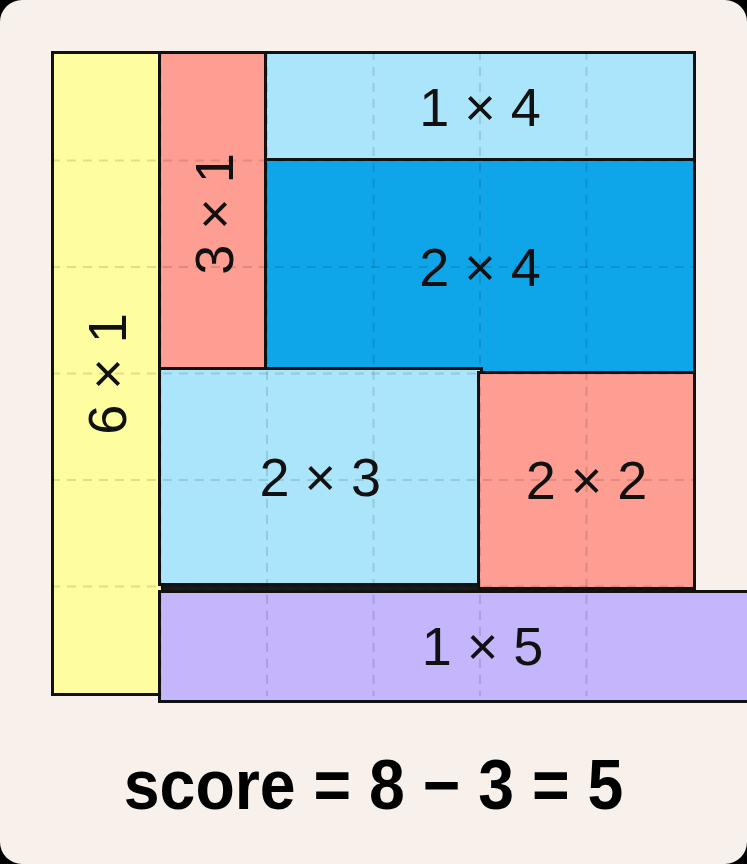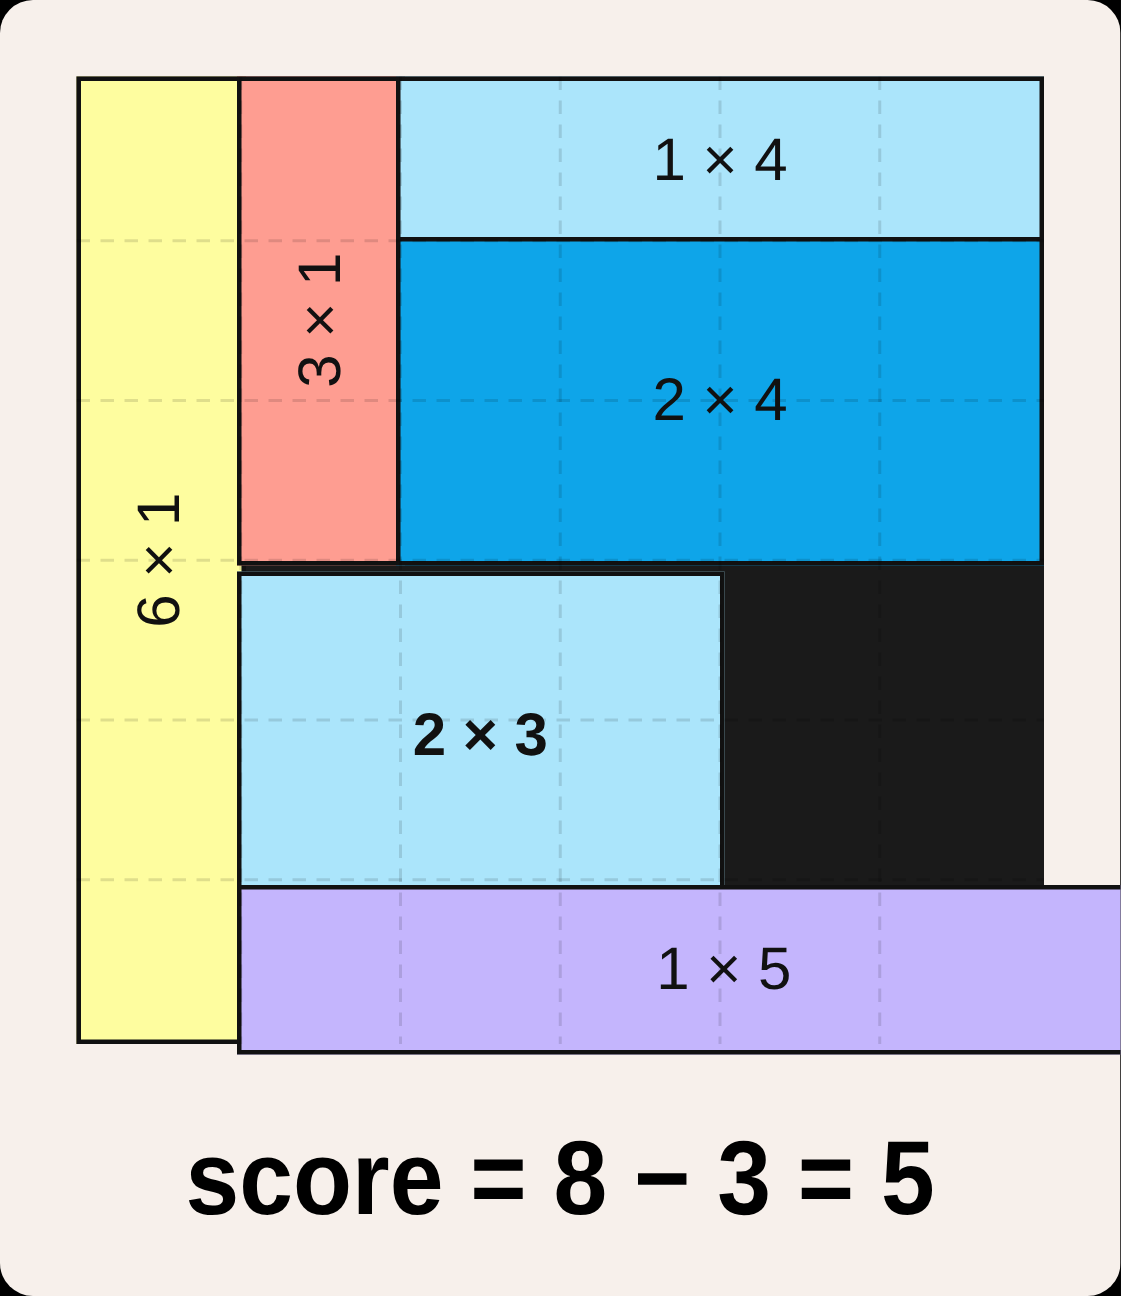--- a/index.html
+++ b/index.html
@@ -10,21 +10,21 @@
   }
   .board {
     position: absolute; left: 51px; top: 51px; width: 645px; height: 645px;
     background: #1a1a1a;
   }
   .gridlines { position: absolute; left: 0; top: 0; width: 645px; height: 645px; pointer-events: none; z-index: 2; }
   .piece {
     position: absolute; box-sizing: border-box;
     border: 3px solid #111;
     display: flex; align-items: center; justify-content: center;
-    font-family: "Liberation Sans", sans-serif; font-size: 40px; color: #111;
+    font-family: "Liberation Sans", sans-serif; font-size: 54px; color: #111;
   }
   .piece span { white-space: nowrap; position: relative; z-index: 3; }
   .rot span { transform: rotate(-90deg); }
   .score {
     position: absolute; left: 0; width: 747px; top: 745px; text-align: center;
     font-family: "Liberation Sans", sans-serif; font-weight: bold; font-size: 70px; color: #000;
     transform: scaleX(0.92);
   }
 </style>
 </head>
@@ -37,22 +37,25 @@
       </div>
     <div class="piece rot" style="left: 106.5px; top: 0px; width: 112.5px; height: 325.5px; background: rgb(254, 157, 145);">
         <span>3 × 1</span>
       </div>
     <div class="piece" style="left: 213px; top: 0px; width: 432px; height: 112.5px; background: rgb(171, 229, 251);">
         <span>1 × 4</span>
       </div>
     <div class="piece" style="left: 213px; top: 106.5px; width: 432px; height: 219px; background: #0ea5e9;">
         <span>2 × 4</span>
       </div>
-    <div class="piece" style="left: 106.5px; top: 330px; width: 325.5px; height: 219px; background: rgb(171, 229, 251); font-weight: bold;">
+    <div class="piece" style="left: 106.5px; top: 316px; width: 325.5px; height: 219px; background: rgb(171, 229, 251);">
         <span>2 × 3</span>
+      </div>
+    <div class="piece" style="left: 426px; top: 319.5px; width: 219px; height: 219px; background: rgb(254, 157, 145);">
+        <span>2 × 2</span>
       </div>
     <div class="piece" style="left: 106.5px; top: 539px; width: 650px; height: 112.5px; background: #c4b5fd;">
         <span>1 × 5</span>
       </div>
     <svg class="gridlines" id="gridlines" viewBox="0 0 645 645">
         <line x1="109.5" y1="0" x2="109.5" y2="645" stroke="rgba(0,0,0,0.12)" stroke-width="2" stroke-dasharray="9 7"></line>
         <line x1="0" y1="109.5" x2="645" y2="109.5" stroke="rgba(0,0,0,0.12)" stroke-width="2" stroke-dasharray="9 7"></line>
         <line x1="216" y1="0" x2="216" y2="645" stroke="rgba(0,0,0,0.12)" stroke-width="2" stroke-dasharray="9 7"></line>
         <line x1="0" y1="216" x2="645" y2="216" stroke="rgba(0,0,0,0.12)" stroke-width="2" stroke-dasharray="9 7"></line>
         <line x1="322.5" y1="0" x2="322.5" y2="645" stroke="rgba(0,0,0,0.12)" stroke-width="2" stroke-dasharray="9 7"></line>

